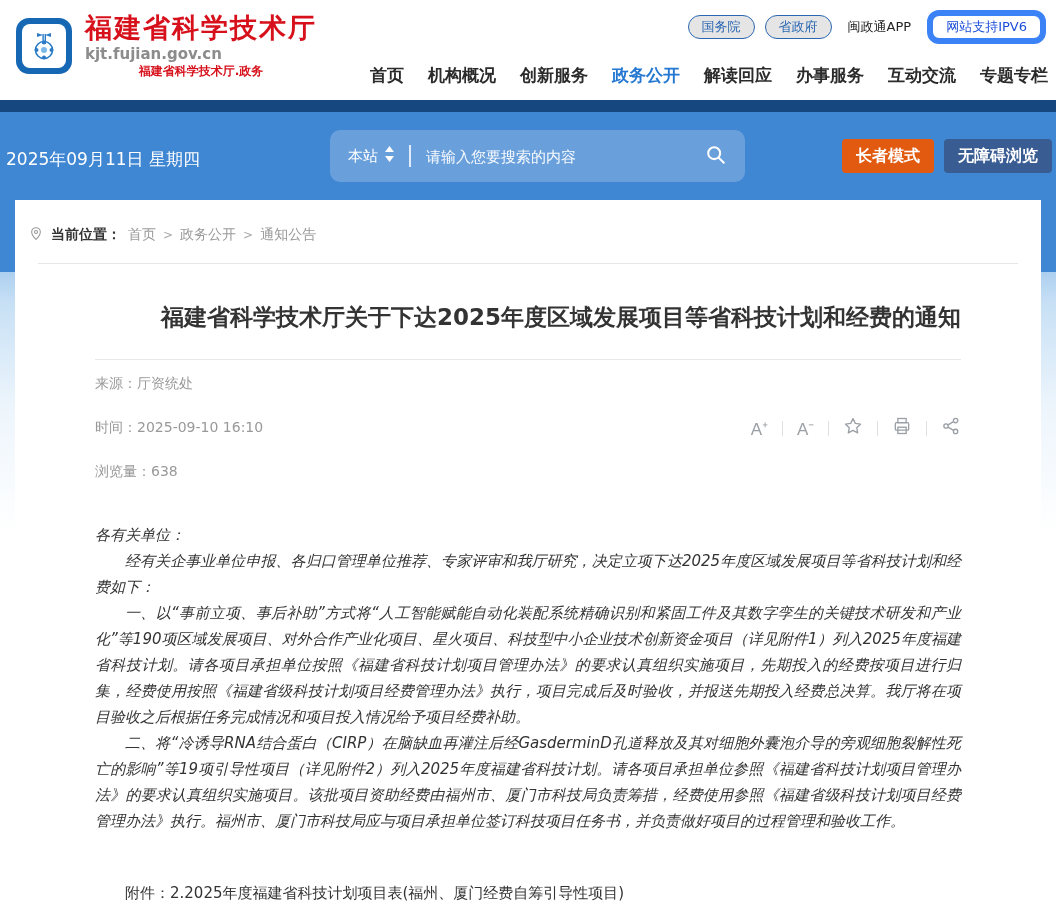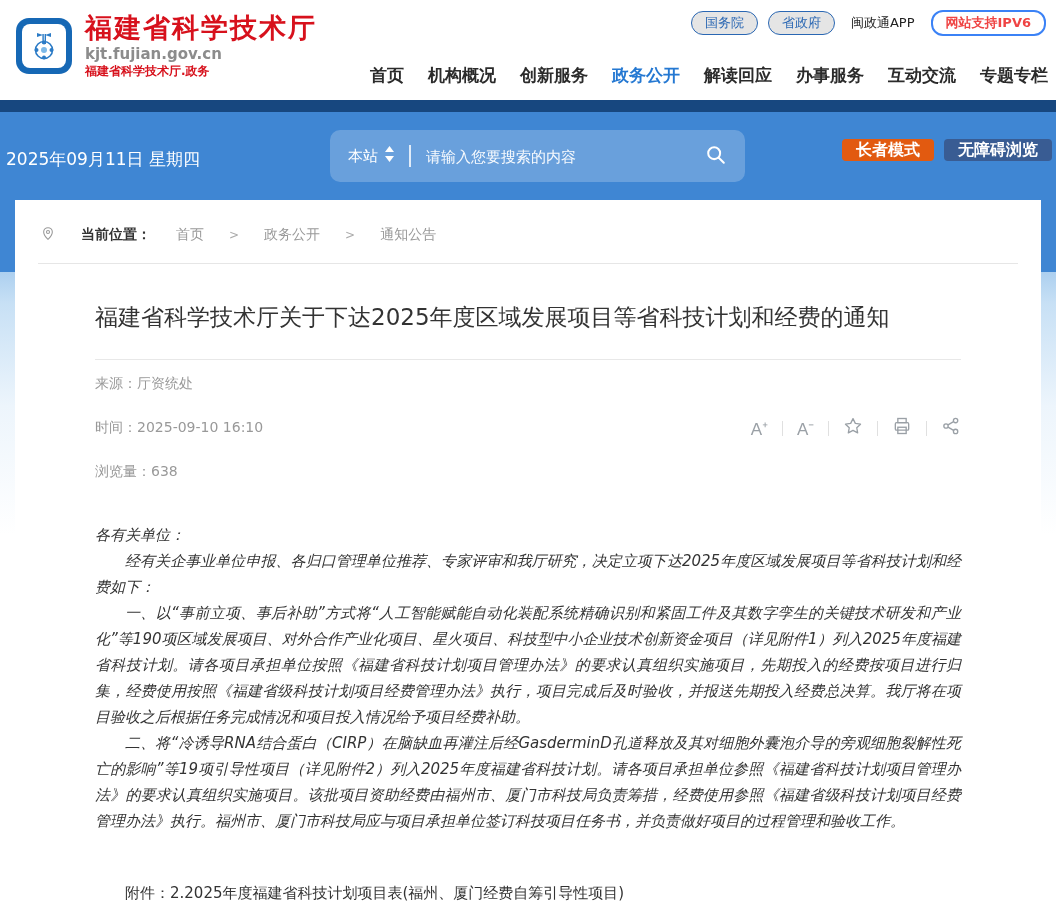--- a/index.html
+++ b/index.html
@@ -6,27 +6,27 @@
   html,body { width:1056px; height:904px; overflow:hidden; background:#fff;
     font-family:"DejaVu Sans","Liberation Sans",sans-serif; }
 
   
   .site-header { position:relative; height:100px; background:#fff; }
   .brand { position:absolute; left:15px; top:13px; display:flex; align-items:center; }
   .brand-badge { width:58px; height:58px; flex:0 0 58px; }
   .brand-text { margin-left:12px; }
   .brand-name { font-size:27px; font-weight:bold; color:#d7111c; letter-spacing:2px; line-height:30px; }
   .brand-domain { font-size:15px; font-weight:bold; color:#8c8c8c; line-height:19px; margin-top:2px; }
-  .brand-gov { font-size:12px; font-weight:bold; color:#d7111c; line-height:15px; }
+  .brand-gov { font-size:12px; font-weight:bold; color:#d7111c; line-height:15px;text-align:center; }
 
   .quick-links { position:absolute; top:10px; right:10px; display:flex; align-items:center; gap:10px; }
   .pill { font-size:13px; line-height:20px; padding:1px 13px; border-radius:12px; white-space:nowrap; cursor:pointer; text-decoration:none; }
   .pill-blue { color:#2a67b3; border:1px solid #2a67b3; background:#e5e5e5; }
   .pill-plain { color:#222; border:none; padding:1px 6px; font-weight:500; }
-  .pill-gray { color:#ef4444; border:2px solid #3b82f6;font-weight:bold; }
+  .pill-gray { color:#1d4ed8; border:6px solid #3b82f6; }
 
   .main-nav { position:absolute; right:8px; bottom:13px; display:flex; gap:24px; }
   .main-nav a { font-size:17px; font-weight:bold; color:#2b2b2b; text-decoration:none; white-space:nowrap; }
   .main-nav a.active { color:#2478d2; }
 
   
   .hero-strip { height:12px; background:#17477f; }
   .hero { position:relative; height:160px; z-index:1;
     background-image:
       radial-gradient(ellipse 460px 150px at 52% 118%, rgba(205,240,255,.8), rgba(205,240,255,0) 70%),
@@ -37,38 +37,38 @@
       linear-gradient(105deg, #2d70c2 0%, #4a94dd 55%, #3f86d3 100%);
     background-color:#3f86d3; }
   .hero-date { position:absolute; left:6px; top:36px; color:#fff; font-size:17px; }
   .hero-search { position:absolute; left:330px; top:18px; width:415px; height:52px;
     background:rgba(255,255,255,.22); border-radius:10px; display:flex; align-items:center; padding:0 18px; }
   .search-scope { display:flex; align-items:center; gap:7px; color:#fff; font-size:15px; cursor:pointer;justify-content:flex-end; }
   .search-divider { width:2px; height:22px; background:rgba(255,255,255,.8); margin:0 15px; }
   .hero-search input { flex:1; background:transparent; border:none; outline:none; color:#fff; font-size:15px; }
   .hero-search input::placeholder { color:rgba(255,255,255,.95); }
   .search-btn { background:none; border:none; cursor:pointer; display:flex; align-items:center; }
-  .hero-btn { position:absolute; top:27px; height:22px; border:none; border-radius:4px; color:#fff;
+  .hero-btn { position:absolute; top:27px; height:34px; border:none; border-radius:4px; color:#fff;
     font-size:16px; font-weight:bold; cursor:pointer; padding:0 14px; }
   .elder-btn { right:122px; background:#e25a10; }
   .access-btn { right:4px; background:rgba(56,89,141,.92); }
 
   
   .page-lower { position:relative; height:644px;
     background:linear-gradient(180deg, #6fa9e2 0%, #c7e0f5 16%, #edf5fc 32%, #ffffff 52%); }
   .card { position:relative; z-index:2; margin:-72px 15px 0; background:#fff; height:716px; }
 
-  .breadcrumb-row { display:flex; align-items:center; gap:25px; padding:25px 25px 19px; font-size:14px; }
+  .breadcrumb-row { display:flex; align-items:center; gap:7px; padding:25px 13px 19px; font-size:14px; }
   .breadcrumb-label { color:#333; font-weight:bold; }
   .crumb { color:#999; text-decoration:none; }
   .crumb-sep { color:#aaa; font-size:12px; }
   .bc-divider { border-top:1px solid #e6e6e6; margin:0 23px; }
 
   .article { padding:0 80px; }
-  .article-title { margin-top:37px; text-align:left; font-size:23px; font-weight:normal; color:#333; line-height:32px; }
+  .article-title { margin-top:37px; text-align:right; font-size:23px; font-weight:bold; color:#333; line-height:32px; }
   .meta-divider { border-top:1px solid #e8e8e8; margin-top:26px; }
   .meta-row { display:flex; justify-content:space-between; align-items:center; padding:15px 0 14px; }
   .meta-left { color:#999; font-size:14px; display:flex; gap:26px;flex-direction:column; }
   .meta-item span { color:#999; }
   .tools { display:flex; align-items:center; gap:14px; color:#9aa0a6; }
   .tool { background:none; border:none; color:#9aa0a6; font-size:17px; cursor:pointer; display:flex; align-items:center; }
   .tool-sep { width:1px; height:15px; background:#e0e0e0; }
 
   .article-body { margin-top:27px; font-size:15px; color:#333; line-height:26px; text-align:justify;font-style:italic; }
   .article-body p.indent { text-indent:2em; }

